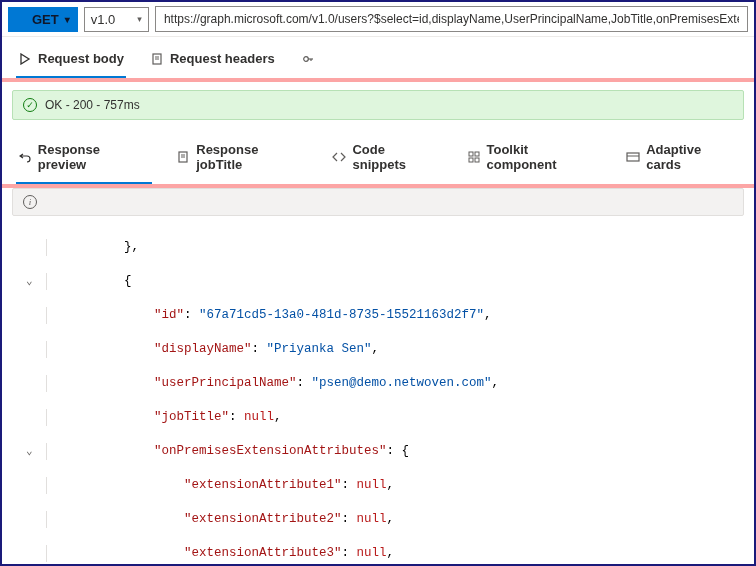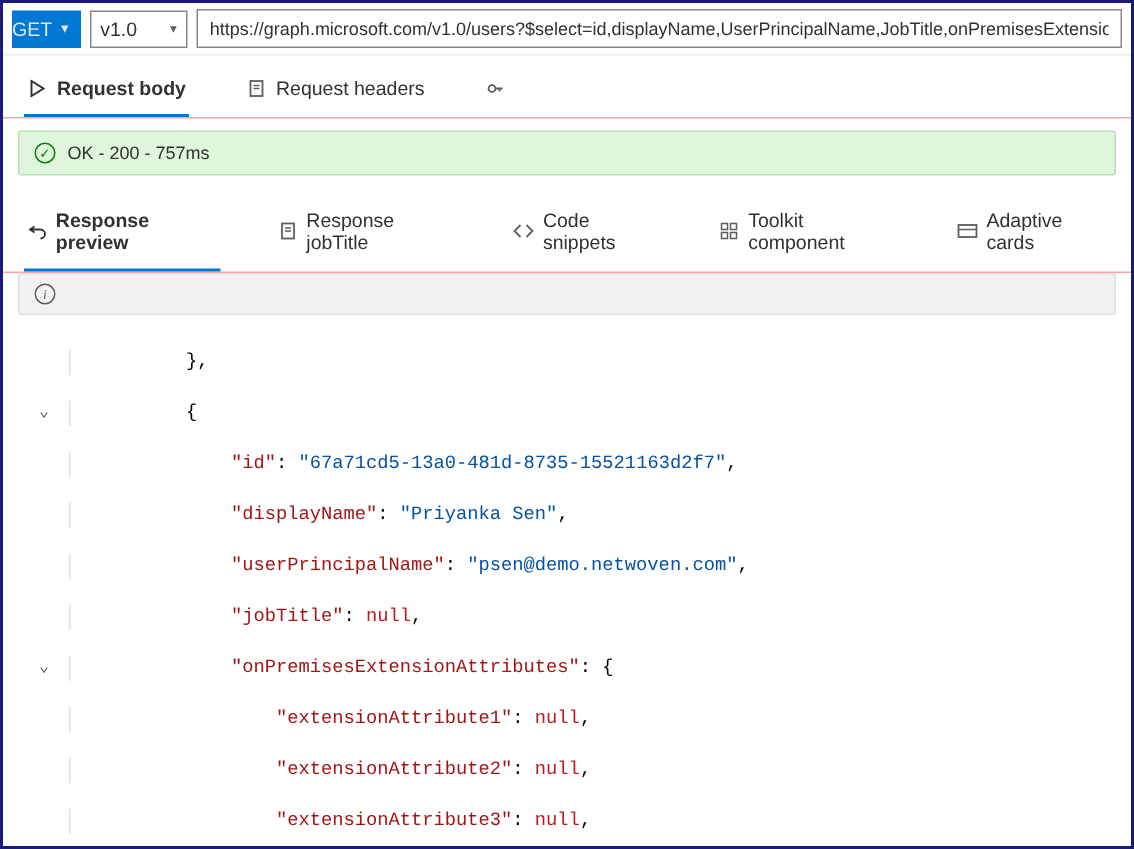--- a/index.html
+++ b/index.html
@@ -15,25 +15,25 @@
   }
   .toolbar {
     display: flex;
     align-items: center;
     gap: 6px;
     padding: 4px 6px;
     border-bottom: 1px solid #edebe9;
   }
   .method-btn {
     background: #0078d4;
-    color: #e5e5e5;
+    color: #0f172a;
     border: none;
-    padding: 5px 8px 5px 0;
-    font-size: 13px;
-    font-weight: 400;
+    padding: 5px 8px 5px 24px;
+    font-size: 13px;
+    font-weight: 700;
     display: flex;
     align-items: center;
     gap: 6px;
     cursor: pointer;
   }
   .method-btn .chev { font-size: 10px; }
   .version-sel {
     border: 1px solid #8a8886;
     background: #fff;
     padding: 4px 6px;
@@ -47,33 +47,34 @@
     flex: 1;
     border: 1px solid #8a8886;
     padding: 5px 8px;
     font-size: 12px;
     font-family: "Segoe UI", sans-serif;
     color: #323130;
     min-width: 0;
   }
   .tabs {
     display: flex;
-    gap: 36px;
+    gap: 22px;
     padding: 8px 14px 0 14px;
-    border-bottom: 1px solid #fca5a5;
+    border-bottom: 4px solid #fca5a5;
   }
   .tab {
     display: flex;
     align-items: center;
     gap: 6px;
     padding: 6px 2px 10px 2px;
     color: #323130;
     cursor: pointer;
     border-bottom: 2px solid transparent;
     font-size: 13px;
+    font-weight: bold;
   }
   .tab.active {
     border-bottom: 2px solid #0078d4;
     font-weight: 600;
   }
   .tab .ic { width: 14px; height: 14px; display: inline-flex; align-items:center; justify-content:center; color:#605e5c; }
   .status-bar {
     margin: 8px 10px;
     background: #dff6dd;
     border: 1px solid #b7e1b5;

